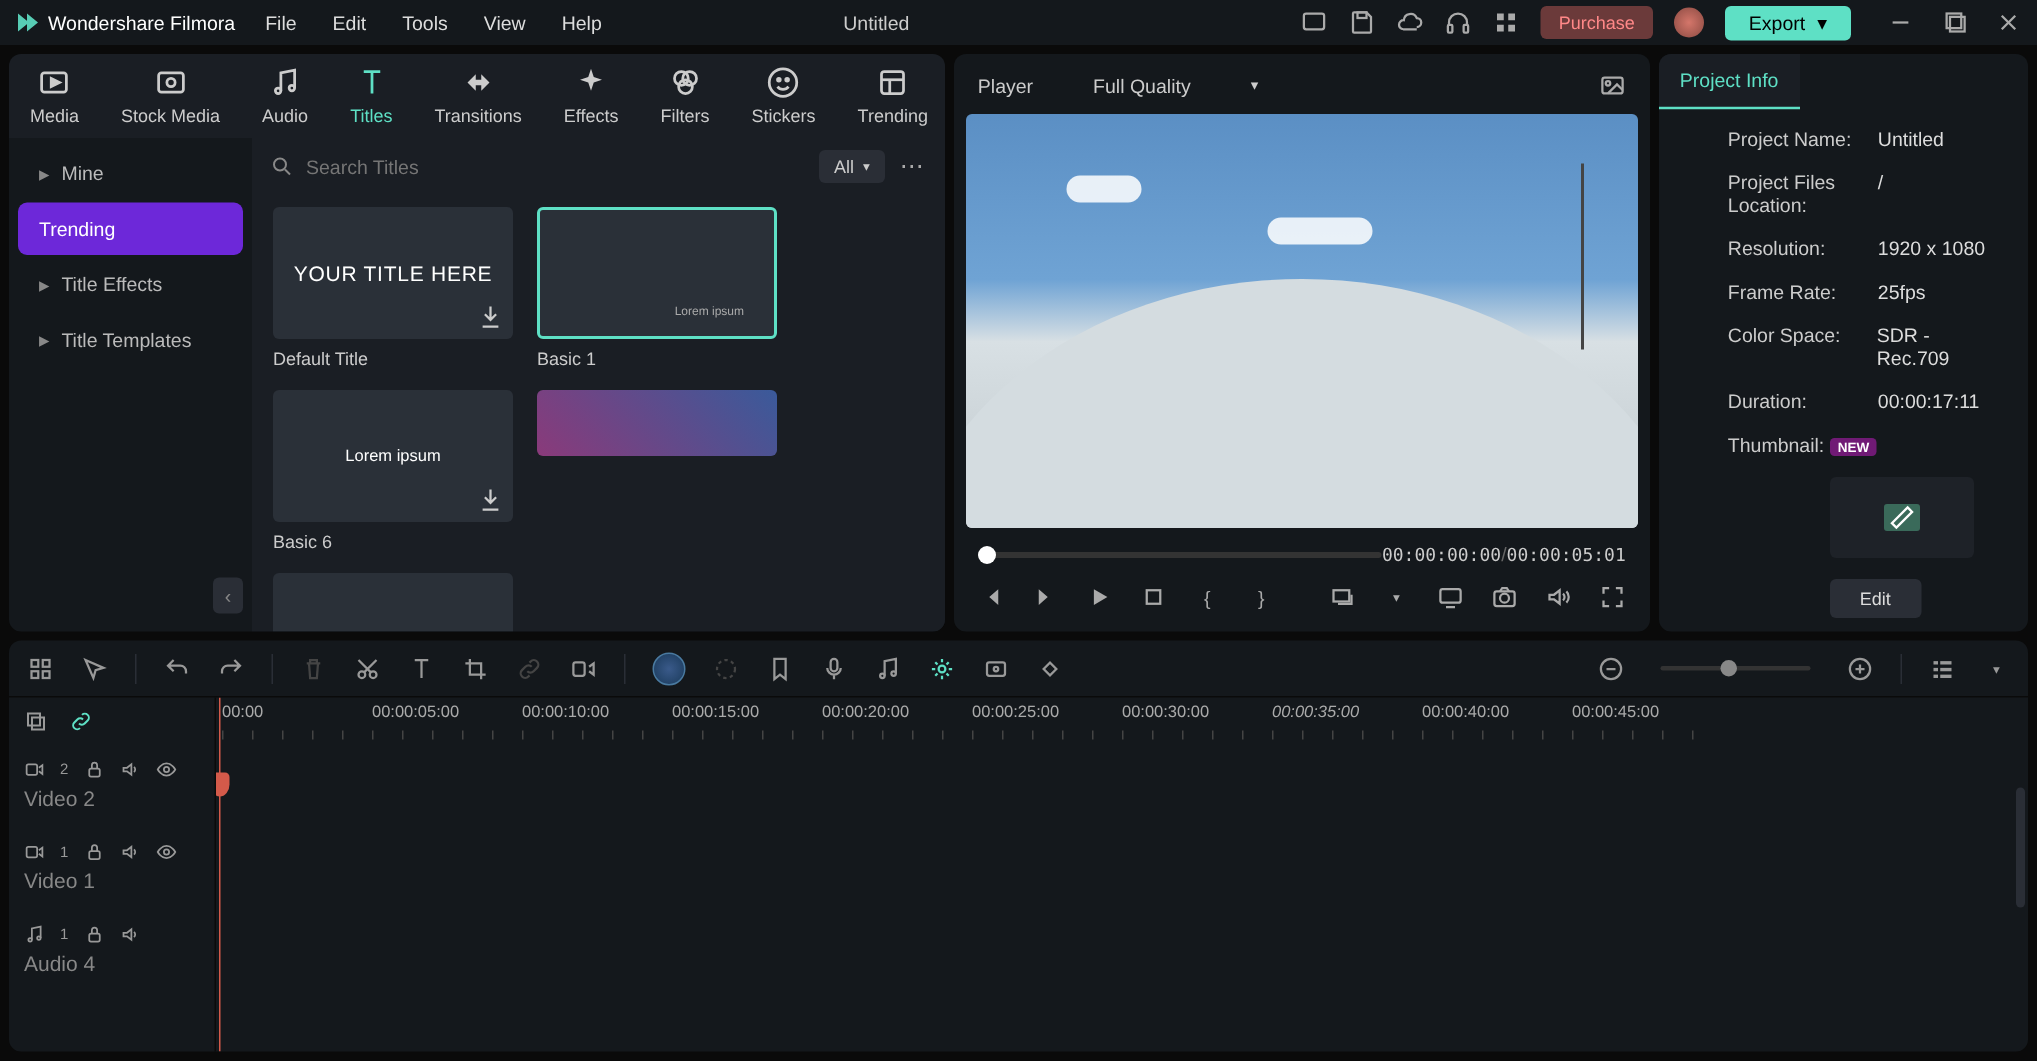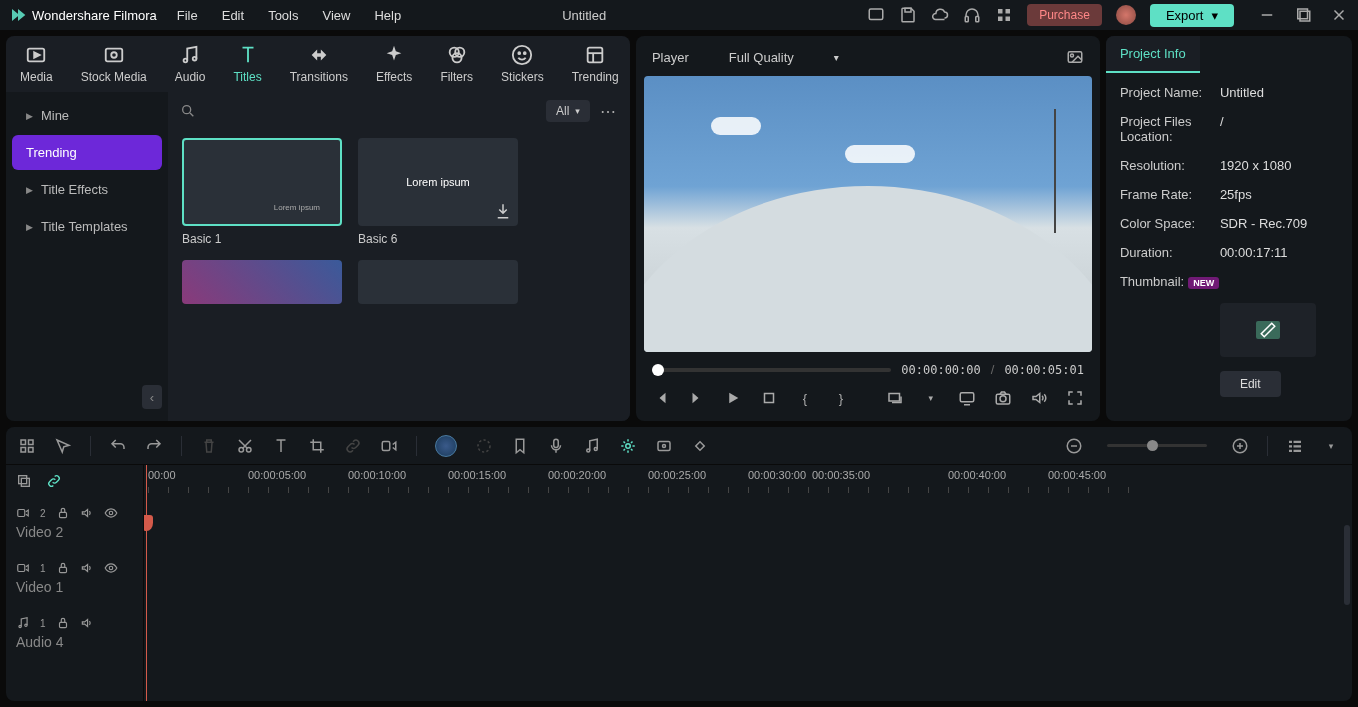--- a/index.html
+++ b/index.html
@@ -61,36 +61,36 @@
 .player-header { display: flex; align-items: center; gap: 20px; padding: 4px 8px 10px; }
 .player-header .pl { color: #ccc; font-size: 13px; }
 .player-header .q { color: #ccc; font-size: 13px; margin-left: 20px; display: flex; align-items: center; gap: 40px; cursor: pointer; }
 .player-header .snap { margin-left: auto; cursor: pointer; }
 .preview { flex: 1; background: linear-gradient(to bottom, #5b8fc4 0%, #6fa3d4 40%, #d8e0e4 55%, #c0c8cc 100%); border-radius: 4px; position: relative; overflow: hidden; }
 .dome { position: absolute; bottom: -40%; left: -10%; width: 120%; height: 100%; background: #d4dce0; border-radius: 50% 50% 0 0 / 80% 80% 0 0; }
 .cloud { position: absolute; top: 15%; left: 15%; width: 50px; height: 18px; background: rgba(255,255,255,0.85); border-radius: 10px; }
 .cloud2 { top: 25%; left: 45%; width: 70px; }
 .pole { position: absolute; top: 12%; right: 8%; width: 2px; height: 45%; background: #444; }
 
-.scrub-row { display: flex; align-items: center; gap: 10px; padding: 10px 8px 6px; }
+.scrub-row { display: flex; align-items: center; padding: 10px 8px 6px; }
 .scrub { flex: 1; height: 4px; background: #333; border-radius: 2px; position: relative; }
 .scrub-dot { position: absolute; left: 0; top: -4px; width: 12px; height: 12px; background: #fff; border-radius: 50%; }
 .time { font-size: 12px; color: #ccc; font-family: monospace; }
 .time-sep { color: #666; }
 
 .player-controls { display: flex; align-items: center; gap: 18px; padding: 6px 8px; }
 .pc-icon { width: 18px; height: 18px; color: #aaa; cursor: pointer; display: flex; align-items: center; justify-content: center; }
 .pc-gap { flex: 1; }
 
 
 .info-panel { width: 258px; background: #14181c; border-radius: 8px; display: flex; flex-direction: column; }
 .info-tab { padding: 10px 14px; color: #5ee0c5; border-bottom: 2px solid #5ee0c5; width: fit-content; font-size: 13px; background: #1a1e24; border-radius: 8px 0 0 0;}
 .info-body { padding: 12px 14px; display: flex; flex-direction: column; gap: 14px; font-size: 13px; }
 .info-row { display: flex; }
-.info-label { width: 100px; color: #ccc; }
+.info-label { width: 100px; color: #ccc; margin-left: 32px; }
 .info-value { color: #ddd; }
 .badge-new { background: #701a75; color: #fff; font-size: 9px; padding: 1px 5px; border-radius: 3px; margin-left: 4px; font-weight: 600; }
 .thumb-preview { width: 96px; height: 54px; background: #1e2228; border-radius: 4px; margin-left: 100px; display: flex; align-items: center; justify-content: center; }
 .thumb-preview-inner { width: 24px; height: 18px; background: #3a6a5a; border-radius: 2px; display:flex; align-items:center; justify-content:center; }
 .edit-btn { background: #2a2e36; color: #ddd; padding: 6px 20px; border-radius: 4px; cursor: pointer; width: fit-content; margin-left: 100px; font-size: 12px; }
 
 
 .timeline { height: 274px; background: #14181c; margin: 0 6px 6px; border-radius: 8px; display: flex; flex-direction: column; }
 
 .tl-toolbar { height: 38px; display: flex; align-items: center; padding: 0 12px; gap: 18px; border-bottom: 1px solid #0a0a0a; }
@@ -296,29 +296,39 @@
         <div class="side-collapse">‹</div>
       </div>
 
       <div class="asset-area">
         <div class="search-row">
           <div class="search-box">
             <span style="width:16px;height:16px"><svg viewBox="0 0 24 24" fill="none" stroke="currentColor" stroke-width="2">
                   <circle cx="10" cy="10" r="6"></circle>
                   <line x1="15" y1="15" x2="20" y2="20"></line>
                 </svg></span>
+            <input class="search-input" placeholder="Search Titles" style="">
           </div>
           <div class="filter-dd">
               <span>All</span>
               <span style="font-size:9px">▾</span>
             </div>
           <span class="more-btn">⋯</span>
         </div>
 
         <div class="grid">
+          <div class="card">
+            <div class="thumb">
+              <span class="thumb-text-big">YOUR TITLE HERE</span>
+              <span class="dl"><svg viewBox="0 0 24 24" fill="none" stroke="currentColor" stroke-width="2">
+                    <path d="M12 3v12m-5-5l5 5 5-5M5 21h14"></path>
+                  </svg></span>
+            </div>
+            <span class="card-label">Default Title</span>
+          </div>
           <div class="card">
             <div class="thumb selected">
               <span class="thumb-text-small" style="bottom:12px;right:20px">Lorem ipsum</span>
             </div>
             <span class="card-label">Basic 1</span>
           </div>
           <div class="card">
             <div class="thumb">
               <span style="font-size:11px">Lorem ipsum</span>
               <span class="dl"><svg viewBox="0 0 24 24" fill="none" stroke="currentColor" stroke-width="2">
@@ -714,21 +724,21 @@
           <span class="ruler-tick" style="left: 524px;"></span>
           <span class="ruler-tick" style="left: 544px;"></span>
           <span class="ruler-tick" style="left: 564px;"></span>
           <span class="ruler-tick" style="left: 584px;"></span>
           <span class="ruler-mark" style="left: 604px;">00:00:30:00</span>
           <span class="ruler-tick" style="left: 604px;"></span>
           <span class="ruler-tick" style="left: 624px;"></span>
           <span class="ruler-tick" style="left: 644px;"></span>
           <span class="ruler-tick" style="left: 664px;"></span>
           <span class="ruler-tick" style="left: 684px;"></span>
-          <span class="ruler-mark" style="left: 668px;">00:00:35:00</span>
+          <span class="ruler-mark" style="left: 704px; font-style: italic;">00:00:35:00</span>
           <span class="ruler-tick" style="left: 704px;"></span>
           <span class="ruler-tick" style="left: 724px;"></span>
           <span class="ruler-tick" style="left: 744px;"></span>
           <span class="ruler-tick" style="left: 764px;"></span>
           <span class="ruler-tick" style="left: 784px;"></span>
           <span class="ruler-mark" style="left: 804px;">00:00:40:00</span>
           <span class="ruler-tick" style="left: 804px;"></span>
           <span class="ruler-tick" style="left: 824px;"></span>
           <span class="ruler-tick" style="left: 844px;"></span>
           <span class="ruler-tick" style="left: 864px;"></span>

